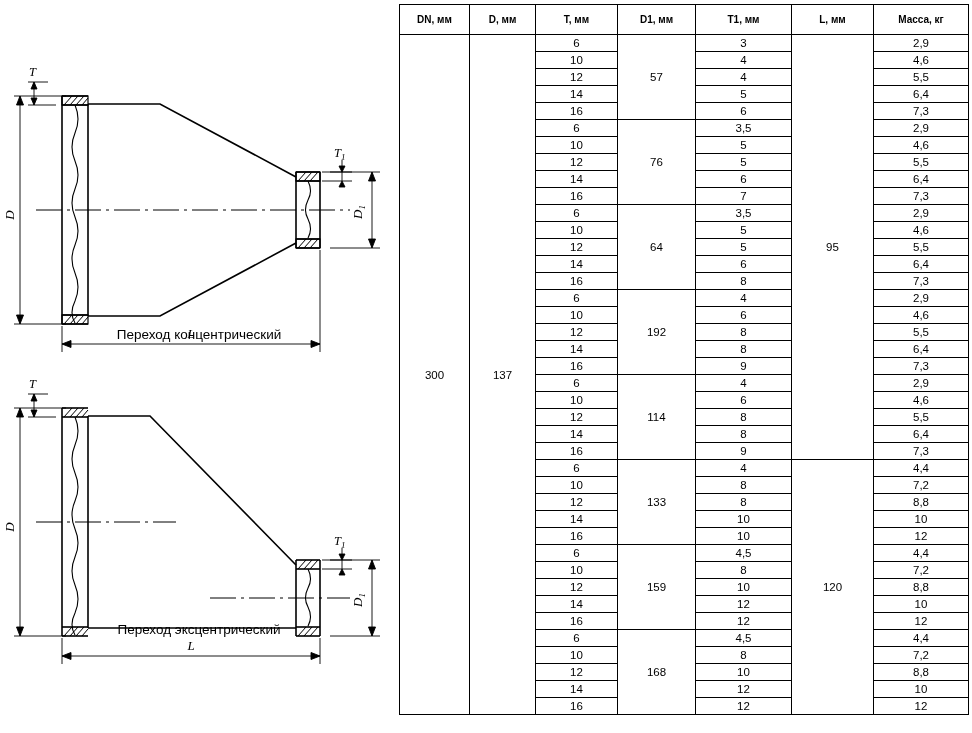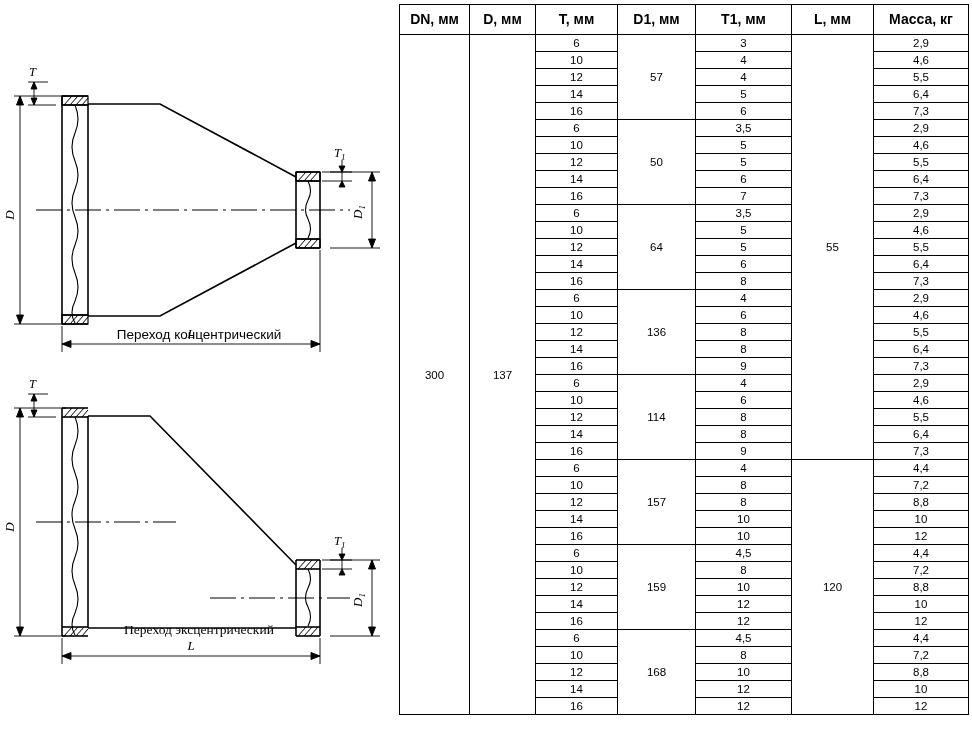--- a/index.html
+++ b/index.html
@@ -25,21 +25,21 @@
   .fig-concentric { top: 60px; height: 300px; }
   .fig-eccentric { top: 372px; height: 300px; }
   .fig-caption {
     position: absolute;
     width: 398px;
     text-align: center;
     font-size: 13.5px;
     color: #000;
   }
   .cap1 { top: 327px; text-align: center; }
-  .cap2 { top: 622px; font-family: Liberation Serif, serif; }
+  .cap2 { top: 622px; }
 
   
   .table-zone {
     position: absolute;
     left: 399px; top: 4px;
     width: 570px; height: 725px;
   }
   table.spec {
     border-collapse: collapse;
     width: 569px;
@@ -49,21 +49,21 @@
     border: 1px solid #000;
     font-size: 11.5px;
     text-align: center;
     padding: 0;
     height: 21px;
     line-height: 20px;
     background: #fff;
   }
   table.spec th {
     font-weight: bold;
-    font-size: 14px;
+    font-size: 10px;
     height: 30px;
     line-height: 29px;
   }
   .c-dn { width: 70px; }
   .c-d  { width: 66px; }
   .c-t  { width: 82px; }
   .c-d1 { width: 78px; }
   .c-t1 { width: 96px; }
   .c-l  { width: 82px; }
   .c-m  { width: 95px; }
@@ -278,21 +278,21 @@
           <th>Масса, кг</th>
         </tr>
       </thead>
       <tbody id="tbody">
           <tr>
             <td rowspan="40" class="big">300</td>
             <td rowspan="40" class="big">137</td>
             <td style="height: 17px; line-height: 16px;">6</td>
             <td rowspan="5" class="big">57</td>
             <td style="height: 17px; line-height: 16px;">3</td>
-            <td rowspan="25" class="big">55</td>
+            <td rowspan="25" class="big">95</td>
             <td style="height: 17px; line-height: 16px;">2,9</td>
           </tr>
           <tr>
             <td style="height: 17px; line-height: 16px;">10</td>
             <td style="height: 17px; line-height: 16px;">4</td>
             <td style="height: 17px; line-height: 16px;">4,6</td>
           </tr>
           <tr>
             <td style="height: 17px; line-height: 16px;">12</td>
             <td style="height: 17px; line-height: 16px;">4</td>
@@ -303,21 +303,21 @@
             <td style="height: 17px; line-height: 16px;">5</td>
             <td style="height: 17px; line-height: 16px;">6,4</td>
           </tr>
           <tr>
             <td style="height: 17px; line-height: 16px;">16</td>
             <td style="height: 17px; line-height: 16px;">6</td>
             <td style="height: 17px; line-height: 16px;">7,3</td>
           </tr>
           <tr>
             <td style="height: 17px; line-height: 16px;">6</td>
-            <td rowspan="5" class="big">50</td>
+            <td rowspan="5" class="big">76</td>
             <td style="height: 17px; line-height: 16px;">3,5</td>
             <td style="height: 17px; line-height: 16px;">2,9</td>
           </tr>
           <tr>
             <td style="height: 17px; line-height: 16px;">10</td>
             <td style="height: 17px; line-height: 16px;">5</td>
             <td style="height: 17px; line-height: 16px;">4,6</td>
           </tr>
           <tr>
             <td style="height: 17px; line-height: 16px;">12</td>
@@ -355,21 +355,21 @@
             <td style="height: 17px; line-height: 16px;">6</td>
             <td style="height: 17px; line-height: 16px;">6,4</td>
           </tr>
           <tr>
             <td style="height: 17px; line-height: 16px;">16</td>
             <td style="height: 17px; line-height: 16px;">8</td>
             <td style="height: 17px; line-height: 16px;">7,3</td>
           </tr>
           <tr>
             <td style="height: 17px; line-height: 16px;">6</td>
-            <td rowspan="5" class="big">136</td>
+            <td rowspan="5" class="big">192</td>
             <td style="height: 17px; line-height: 16px;">4</td>
             <td style="height: 17px; line-height: 16px;">2,9</td>
           </tr>
           <tr>
             <td style="height: 17px; line-height: 16px;">10</td>
             <td style="height: 17px; line-height: 16px;">6</td>
             <td style="height: 17px; line-height: 16px;">4,6</td>
           </tr>
           <tr>
             <td style="height: 17px; line-height: 16px;">12</td>
@@ -407,21 +407,21 @@
             <td style="height: 17px; line-height: 16px;">8</td>
             <td style="height: 17px; line-height: 16px;">6,4</td>
           </tr>
           <tr>
             <td style="height: 17px; line-height: 16px;">16</td>
             <td style="height: 17px; line-height: 16px;">9</td>
             <td style="height: 17px; line-height: 16px;">7,3</td>
           </tr>
           <tr>
             <td style="height: 17px; line-height: 16px;">6</td>
-            <td rowspan="5" class="big">157</td>
+            <td rowspan="5" class="big">133</td>
             <td style="height: 17px; line-height: 16px;">4</td>
             <td rowspan="15" class="big">120</td>
             <td style="height: 17px; line-height: 16px;">4,4</td>
           </tr>
           <tr>
             <td style="height: 17px; line-height: 16px;">10</td>
             <td style="height: 17px; line-height: 16px;">8</td>
             <td style="height: 17px; line-height: 16px;">7,2</td>
           </tr>
           <tr>

